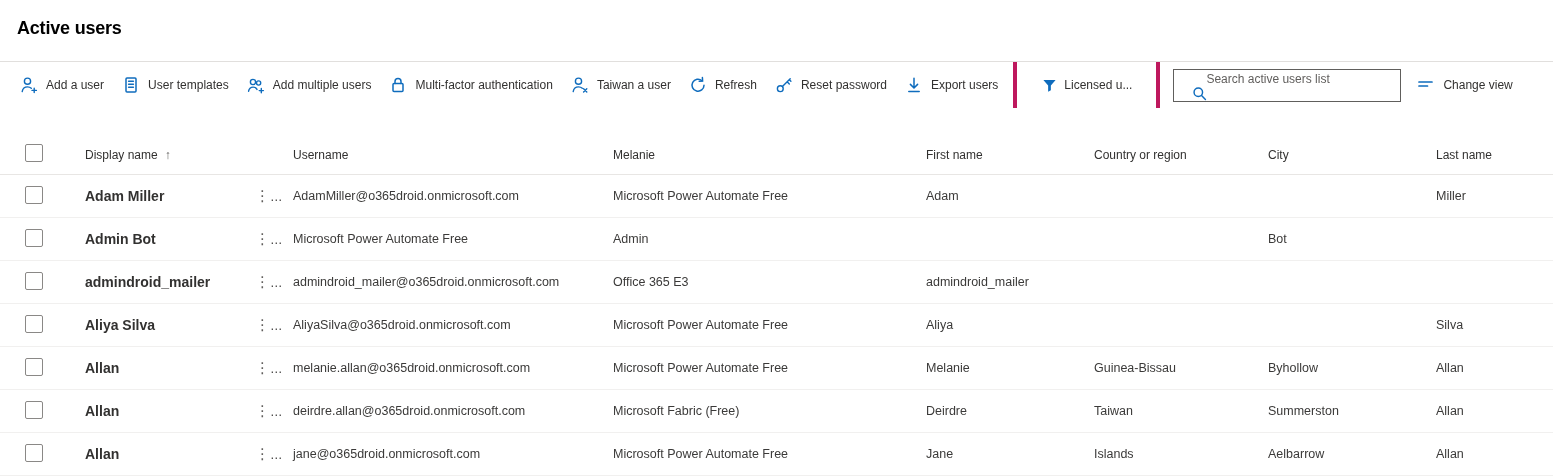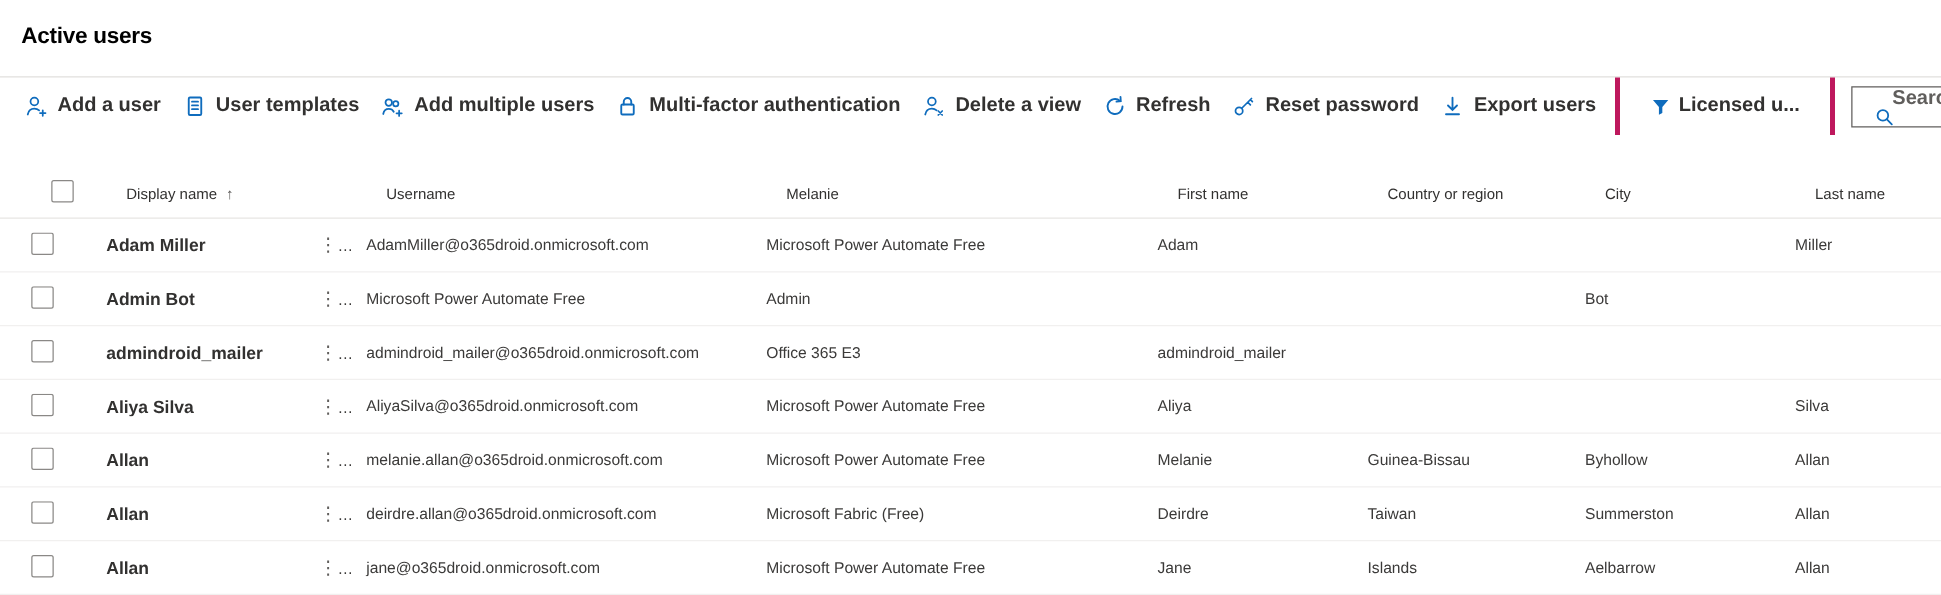--- a/index.html
+++ b/index.html
@@ -14,21 +14,21 @@
     font-size: 18px; font-weight: 700; color: #000000;
     margin: 0; padding: 12px 0 0 17px; line-height: 32px;
     letter-spacing: -0.2px;
   }
   .top-divider { border: none; border-top: 1px solid #e1dfdd; margin: 17px 0 0 0; }
 
   
   .toolbar {
     height: 46px; display: flex; align-items: center;
     padding-left: 17px; gap: 13px;
-    font-size: 16px; white-space: nowrap; overflow: hidden; font-weight: bold;
+    font-size: 12px; white-space: nowrap; overflow: hidden;
   }
   .tb-item {
     display: inline-flex; align-items: center; gap: 7px;
     flex: 0 0 auto; cursor: pointer; color: #323130; background: none; border: none;
     font: inherit; padding: 4px 2px;
   }
   .tb-item svg, .licensed-btn svg, .searchbox svg, .tb-item .icn { flex: 0 0 auto; display: block; }
   .licensed-highlight {
     border: 4px solid #be185d; flex: 0 0 auto;
     display: inline-flex; padding: 16px;
@@ -48,21 +48,21 @@
   }
   .searchbox input::placeholder { color: #605e5c; opacity: 1; }
 
   
   .utable { margin-top: 27px; }
   .trow, .thead {
     display: grid;
     grid-template-columns: 60px 185px 40px 320px 313px 168px 174px 168px 1fr;
     align-items: center;
   }
-  .thead { height: 40px; border-bottom: 1px solid #e8e6e4; font-size: 12px; color: #323130; padding-left: 16px; }
+  .thead { height: 40px; border-bottom: 1px solid #e8e6e4; font-size: 12px; color: #323130; }
   .trow { height: 43px; border-bottom: 1px solid #f1f0ef; font-size: 12.5px; color: #3b3a39; }
   .cell { overflow: hidden; text-overflow: ellipsis; white-space: nowrap; padding-right: 10px; }
   .c-check { padding-left: 25px; }
   .c-display { padding-left: 25px; }
   .c-kebab { padding-left: 4px; }
   .c-user, .c-lic, .c-first, .c-country, .c-city, .c-last { padding-left: 8px; }
   .display-name { font-size: 14px; font-weight: 700; color: #323130; cursor: pointer; }
   .checkbox {
     display: inline-block; width: 18px; height: 18px;
     border: 1px solid #8a8886; border-radius: 2px; background: #fff; cursor: pointer;
@@ -124,21 +124,21 @@
   </button>
 
   <button class="tb-item">
     <span class="icn">
           <svg width="20" height="20" viewBox="0 0 20 20" fill="none" stroke="#0f6cbd" stroke-width="1.4" stroke-linecap="round">
             <circle cx="8.5" cy="6.2" r="3.1"></circle>
             <path d="M3.2 16.6c.5-3 2.7-4.7 5.3-4.7 1.5 0 2.8.5 3.8 1.4"></path>
             <path d="M13.6 13.8l3.2 3.2M16.8 13.8l-3.2 3.2"></path>
           </svg>
         </span>
-    <span class="tb-label">Delete a view</span>
+    <span class="tb-label">Taiwan a user</span>
   </button>
 
   <button class="tb-item">
     <span class="icn">
           <svg width="20" height="20" viewBox="0 0 20 20" fill="none" stroke="#0f6cbd" stroke-width="1.5" stroke-linecap="round">
             <path d="M16 10.2a6 6 0 1 1-2-4.5"></path>
             <path d="M14.4 2.6l.2 3.4-3.4.3"></path>
           </svg>
         </span>
     <span class="tb-label">Refresh</span>

